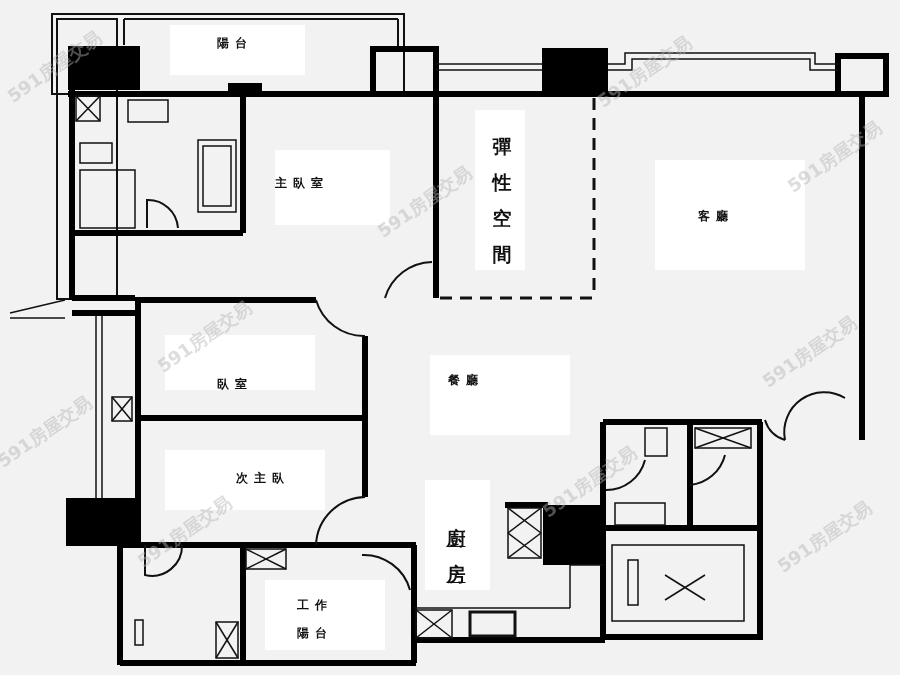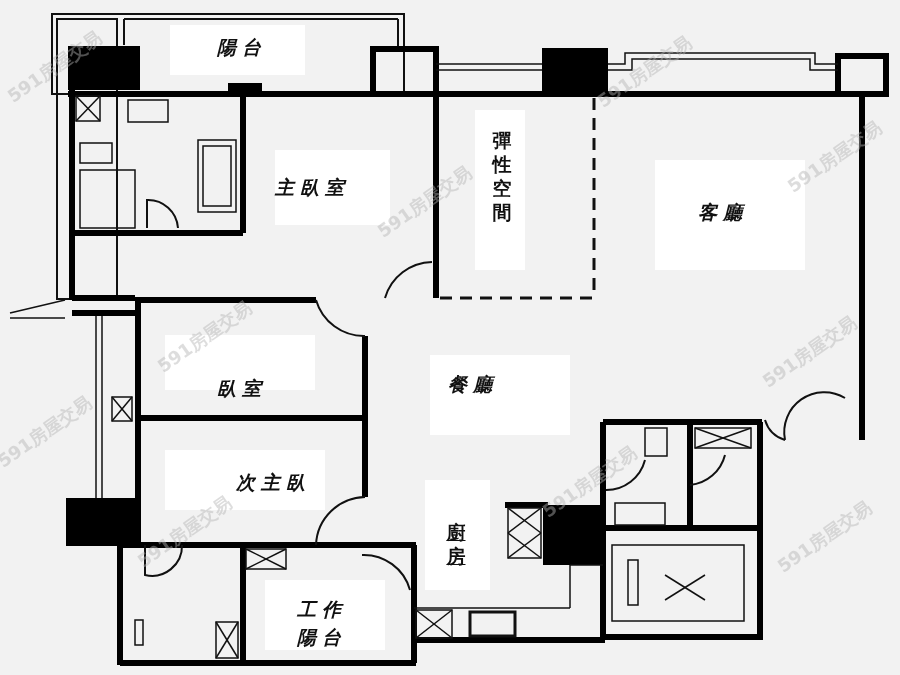--- a/index.html
+++ b/index.html
@@ -1,22 +1,22 @@
 <!DOCTYPE html>
 <html><head>
 <meta charset="utf-8">
 <style>
   html, body { margin: 0; padding: 0; background: #f2f2f2; }
   body { width: 900px; height: 675px; position: relative; overflow: hidden;
          font-family: "DejaVu Serif", "Liberation Serif", serif; }
   #plan { position: absolute; left: 0; top: 0; width: 900px; height: 675px; }
-  .label { position: absolute; font-size: 19px; color: #111; letter-spacing: 6px;
-           font-weight: bold; white-space: nowrap; font-style: italic; }
+  .label { position: absolute; font-size: 12px; color: #111; letter-spacing: 6px;
+           font-weight: bold; white-space: nowrap; }
   .vlabel { position: absolute; font-size: 19px; color: #111; font-weight: bold;
-            width: 22px; line-height: 24px; text-align: center; word-break: break-all; }
+            width: 22px; line-height: 36px; text-align: center; word-break: break-all; }
   .wm { position: absolute; color: rgba(180,180,180,0.45); font-family: "DejaVu Sans", sans-serif;
         font-size: 18px; font-weight: bold; transform: rotate(-35deg); white-space: nowrap;
         pointer-events: none; }
 </style>
 </head>
 <body>
 
 <svg id="plan" viewBox="0 0 900 675" xmlns="http://www.w3.org/2000/svg">
   <g fill="none" stroke="#111" stroke-width="2">
 
@@ -158,21 +158,21 @@
     <path d="M 785 440 A 30 30 0 0 1 765 420"></path>
     <path d="M 785 440 A 40 40 0 0 1 845 398"></path>
     <path d="M 606 490 A 40 40 0 0 0 645 460"></path>
     <path d="M 690 485 A 40 40 0 0 0 725 455"></path>
   </g>
 </svg>
 
 <div class="label" style="left:217px;top:35px;">陽台</div>
 <div class="label" style="left:275px;top:175px;text-align:center;">主臥室</div>
 <div class="vlabel" style="left:491px;top:128px;">彈性空間</div>
-<div class="label" style="left:698px;top:200px;">客廳</div>
+<div class="label" style="left:698px;top:208px;">客廳</div>
 <div class="label" style="left:217px;top:352px;margin-top:24px;">臥室</div>
 <div class="label" style="left:448px;top:372px;">餐廳</div>
 <div class="label" style="left:200px;top:470px;margin-left:36px;">次主臥</div>
 <div class="vlabel" style="left:445px;top:520px;width:22px;text-decoration:underline;">廚房</div>
 <div class="label" style="left:297px;top:597px;">工作</div>
 <div class="label" style="left:297px;top:625px;">陽台</div>
 
 <div class="wm" style="left:0px;top:55px;">591房屋交易</div>
 <div class="wm" style="left:370px;top:190px;">591房屋交易</div>
 <div class="wm" style="left:780px;top:145px;">591房屋交易</div>

